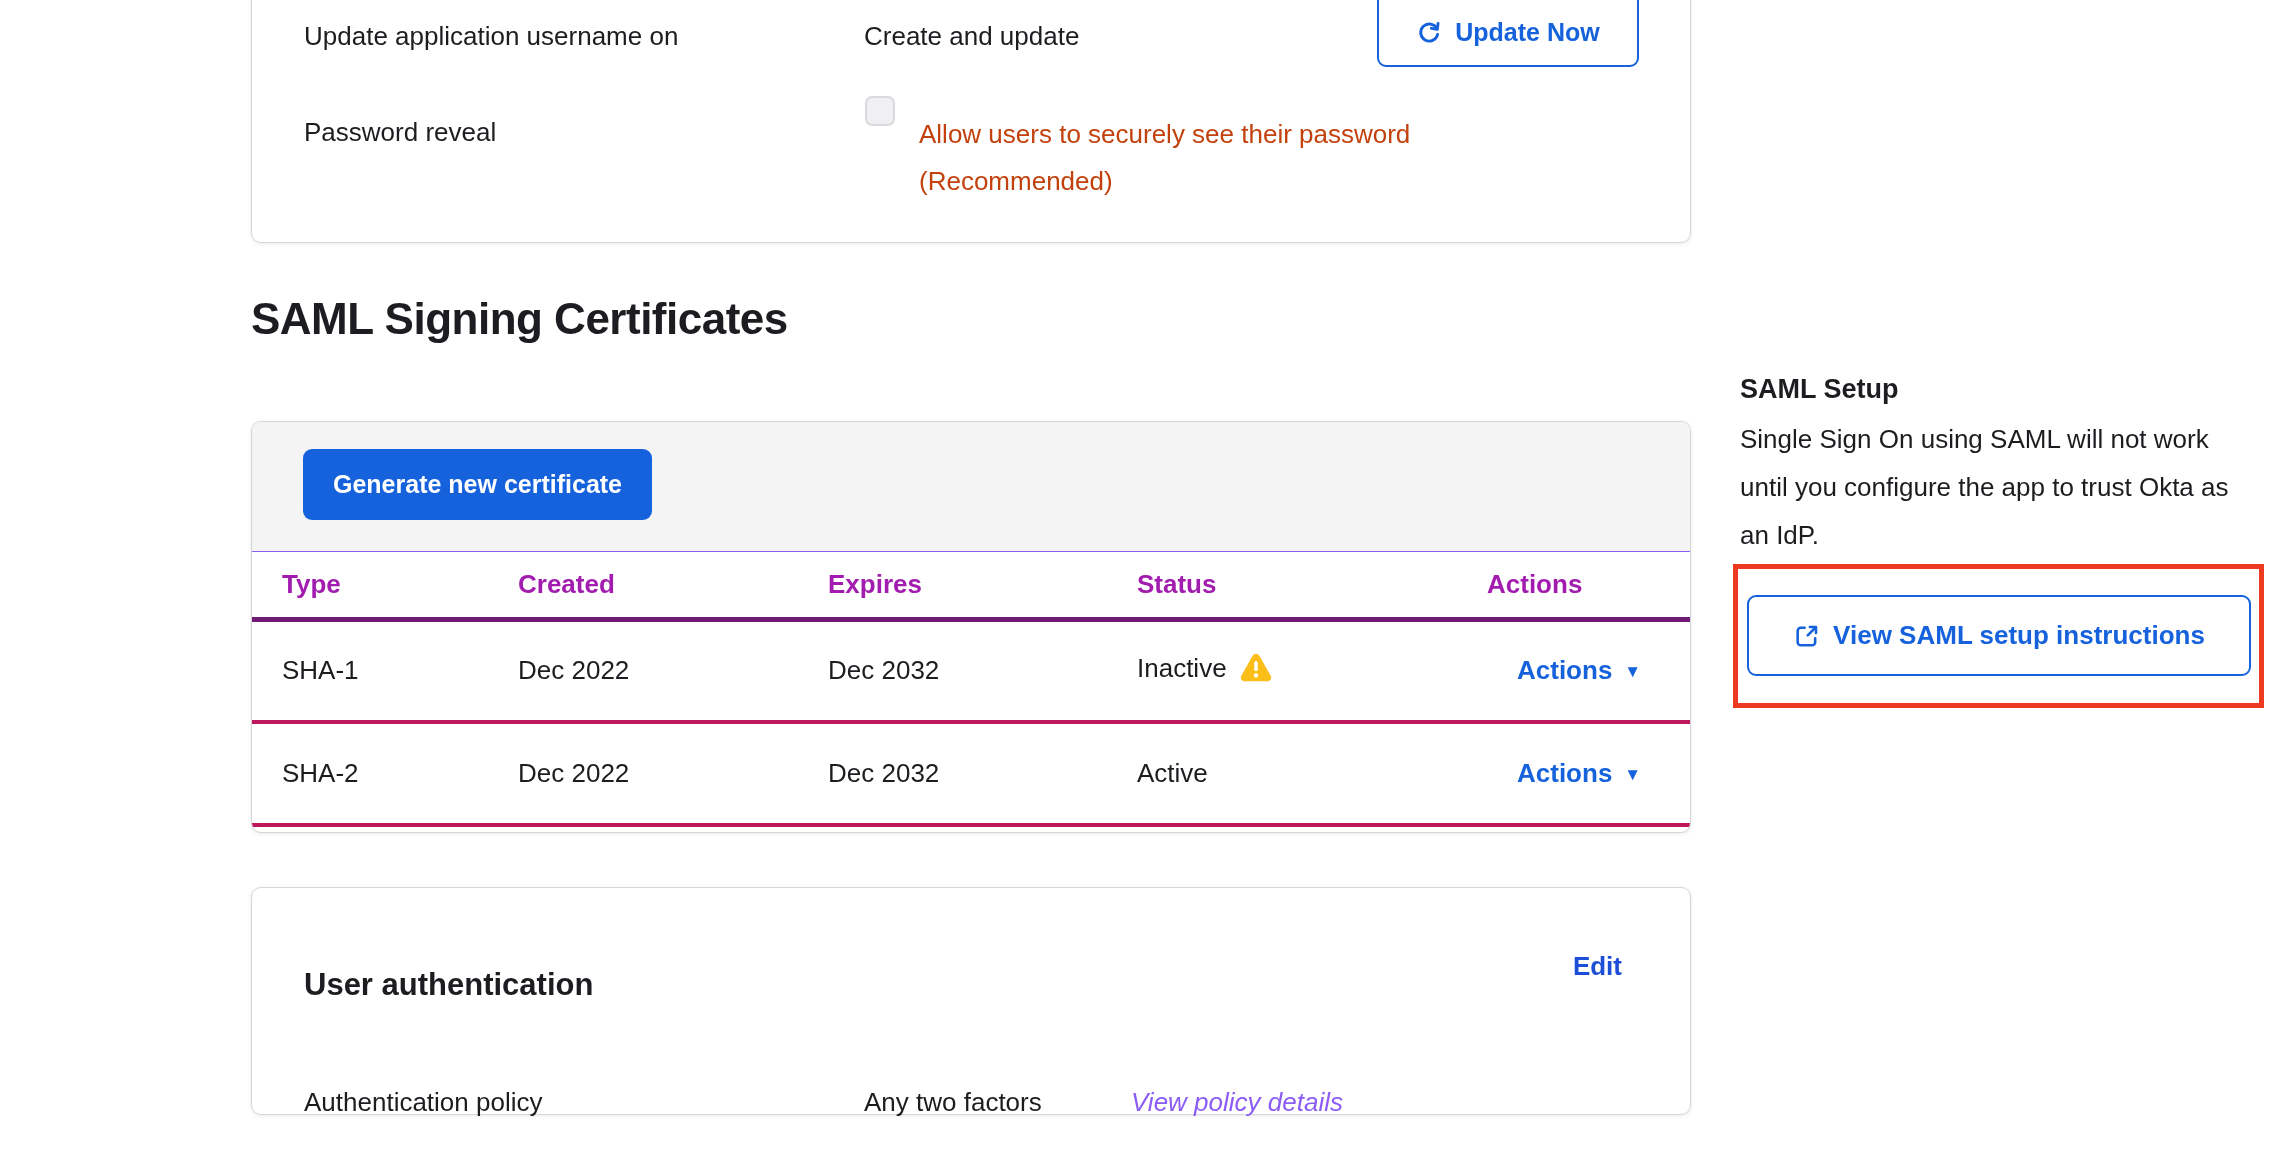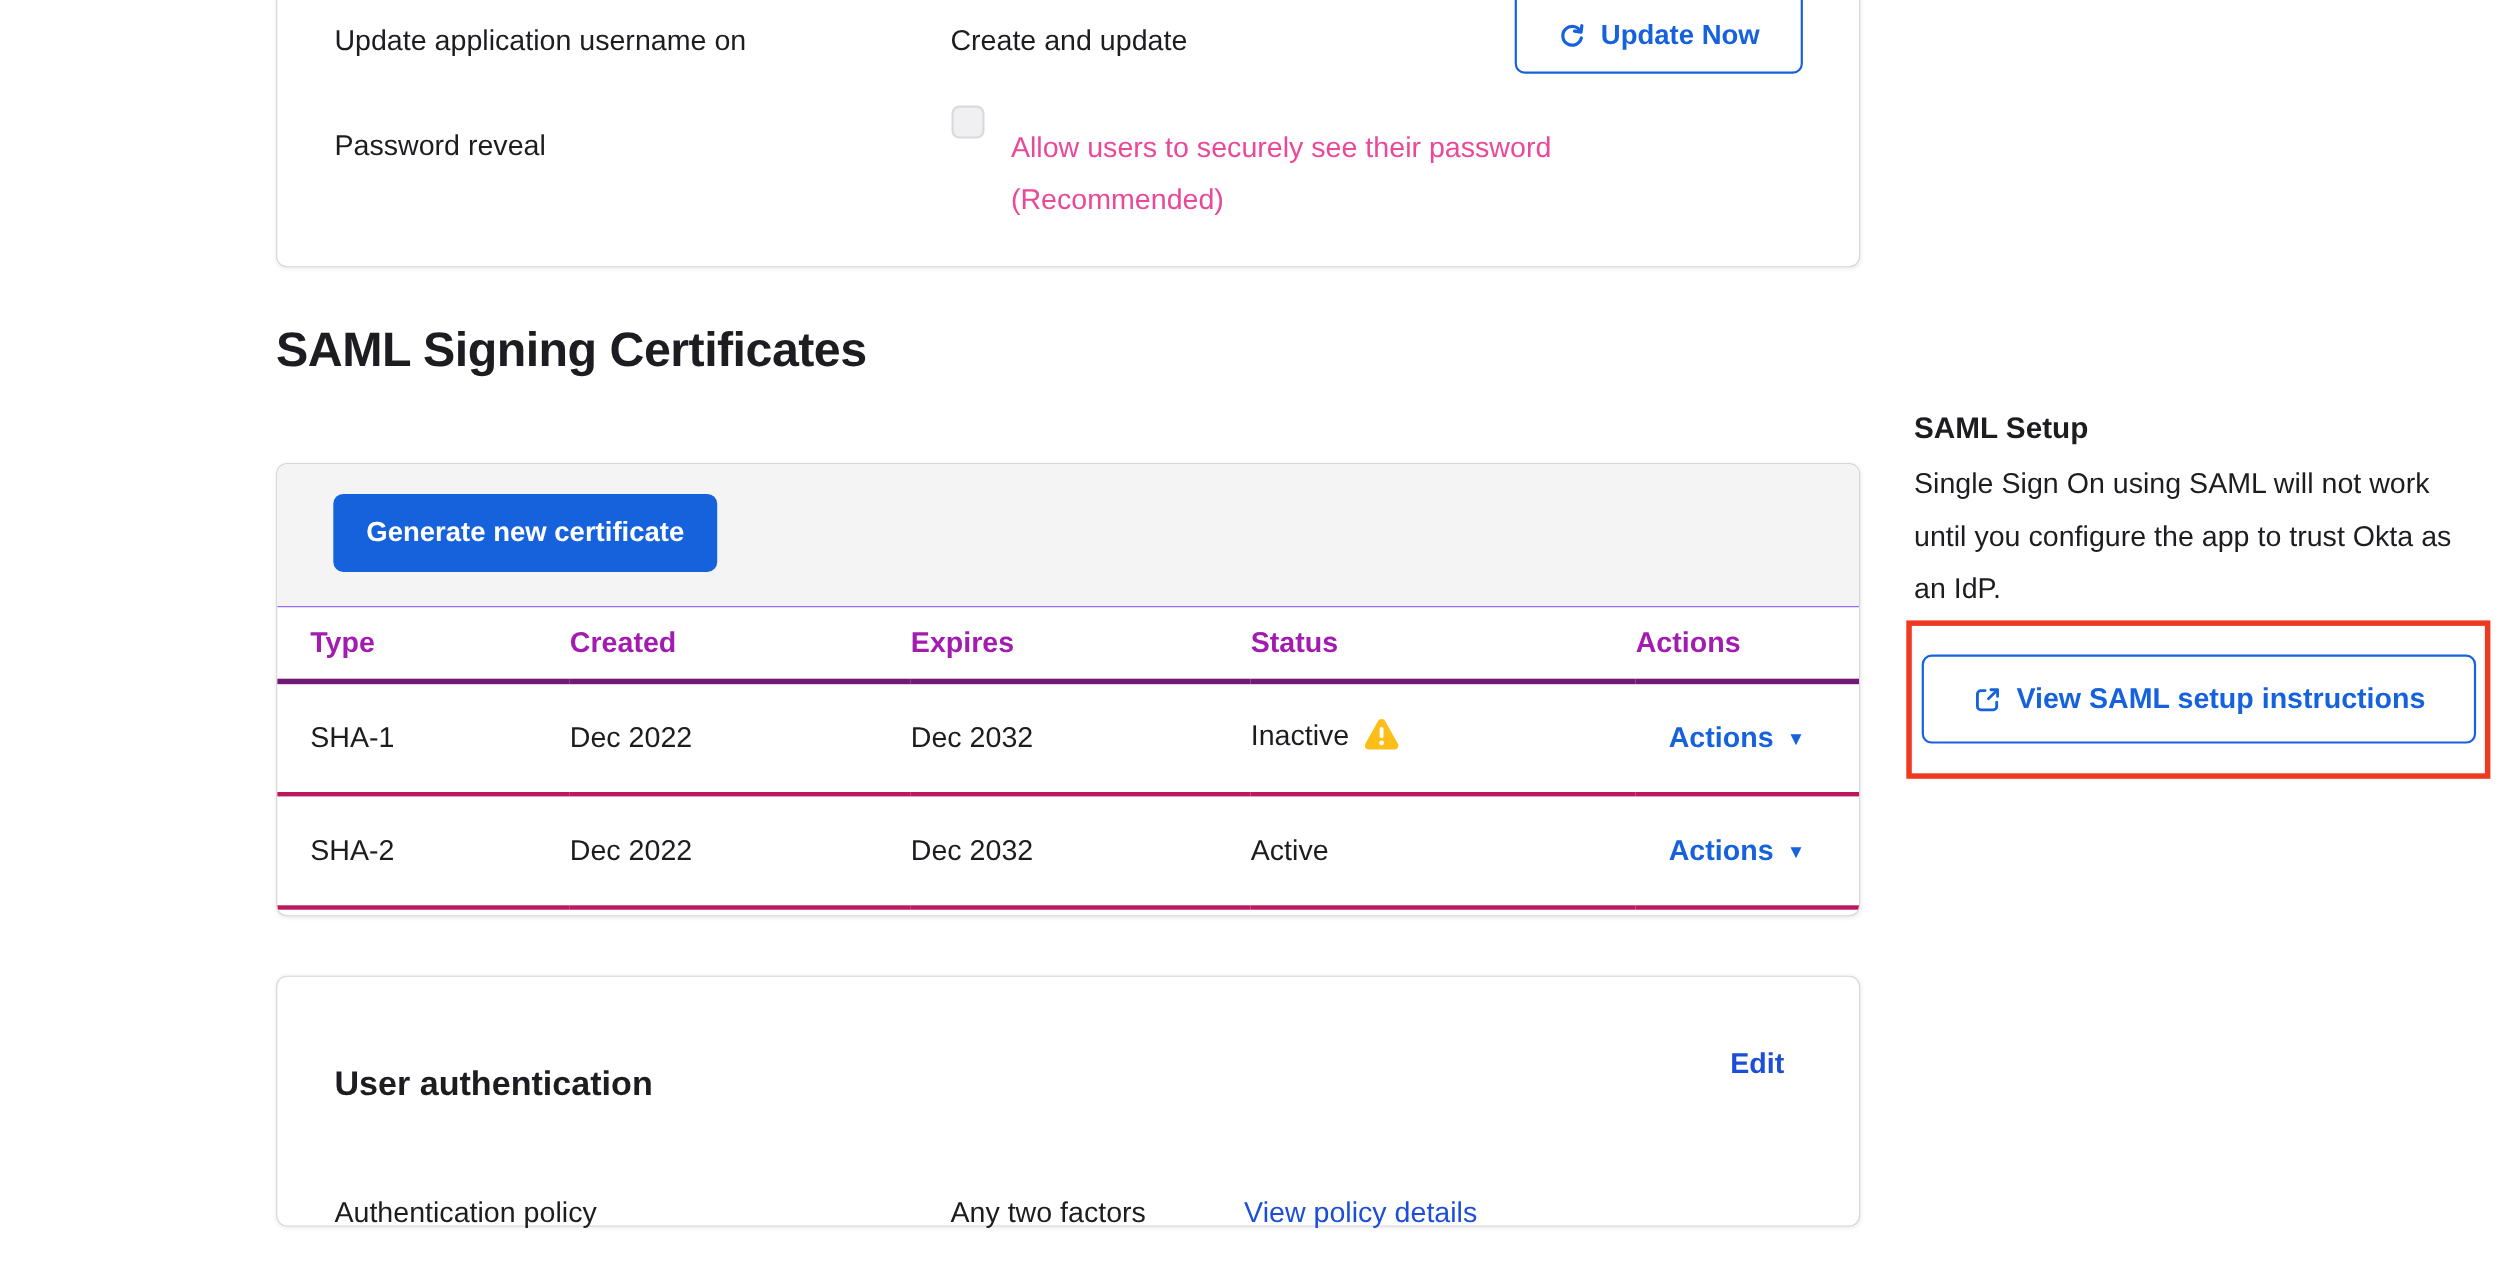--- a/index.html
+++ b/index.html
@@ -15,21 +15,21 @@
 
   .card {
     position:absolute;
     background:#fff;
     border:1px solid #d6d6da;
     border-radius:10px;
     box-shadow:0 1px 4px rgba(29,29,33,.09);
   }
   .abs { position:absolute; line-height:1.25;margin-top:18px; }
   .body-text { font-size:26px; color:#1d1d21; }
-  .muted { color:#ec4899; }
+  .muted { color:#c2410c; }
 
   
   #card-app { left:251px; top:-62px; width:1440px; height:305px; }
 
   .outline-btn {
     position:absolute;
     display:flex; align-items:center; justify-content:center; gap:12px;
     background:#fff;
     border:2px solid #1662dd;
     border-radius:9px;
@@ -98,21 +98,21 @@
   }
   #saml-instructions-btn { left:1747px; top:595px; width:504px; height:81px; font-size:26px; }
 
   
   #card-auth { left:251px; top:887px; width:1440px; height:228px; }
   #user-auth-title { left:52px; top:60px; font-size:31px; font-weight:bold; }
   #edit-link {
     position:absolute; right:68px; top:63px;
     font-size:26px; font-weight:bold; color:#1d4ed8; text-decoration:none; cursor:pointer;
   }
-  .plain-link { color:#1d4ed8; text-decoration:none; cursor:pointer; }
+  .plain-link { color:#8b5cf6; text-decoration:none; cursor:pointer;font-style:italic; }
 </style>
 </head>
 <body>
 
 <div id="screen">
 
   <section class="card" id="card-app">
     <span class="abs body-text" style="left:52px; top:63px;">Update application username on</span>
     <span class="abs body-text" style="left:612px; top:63px;">Create and update</span>
 

